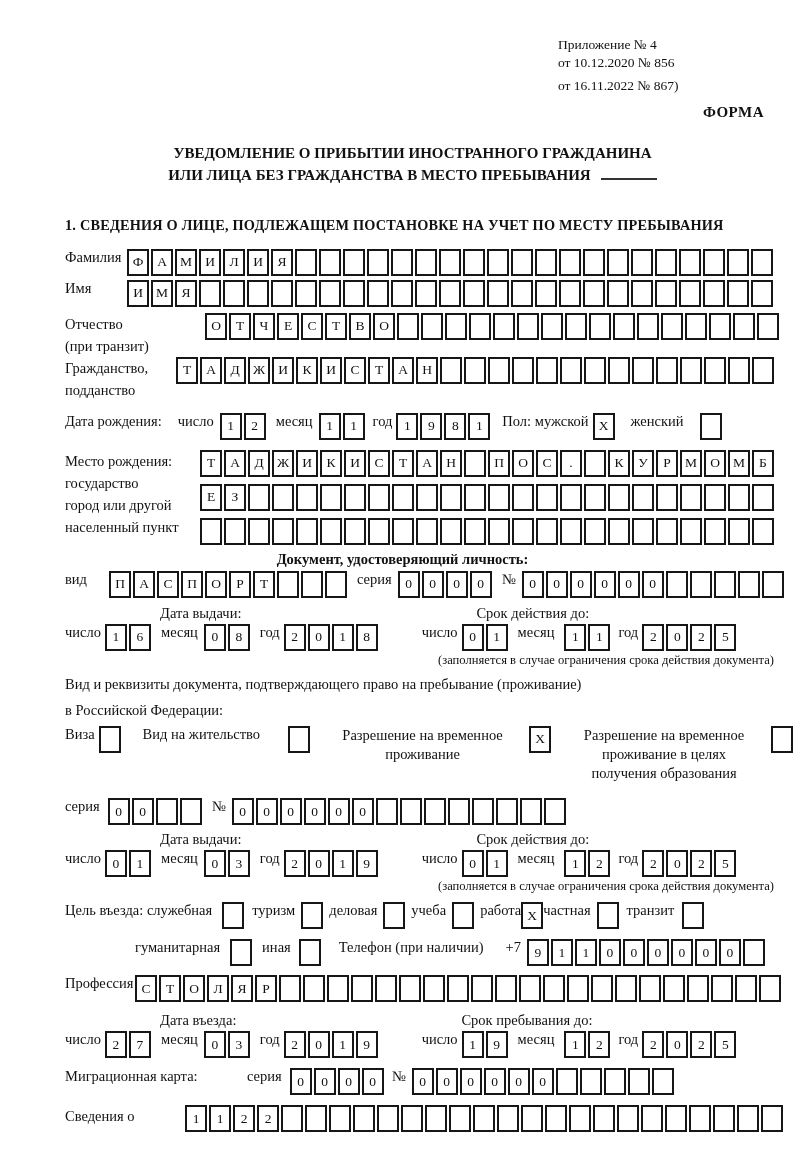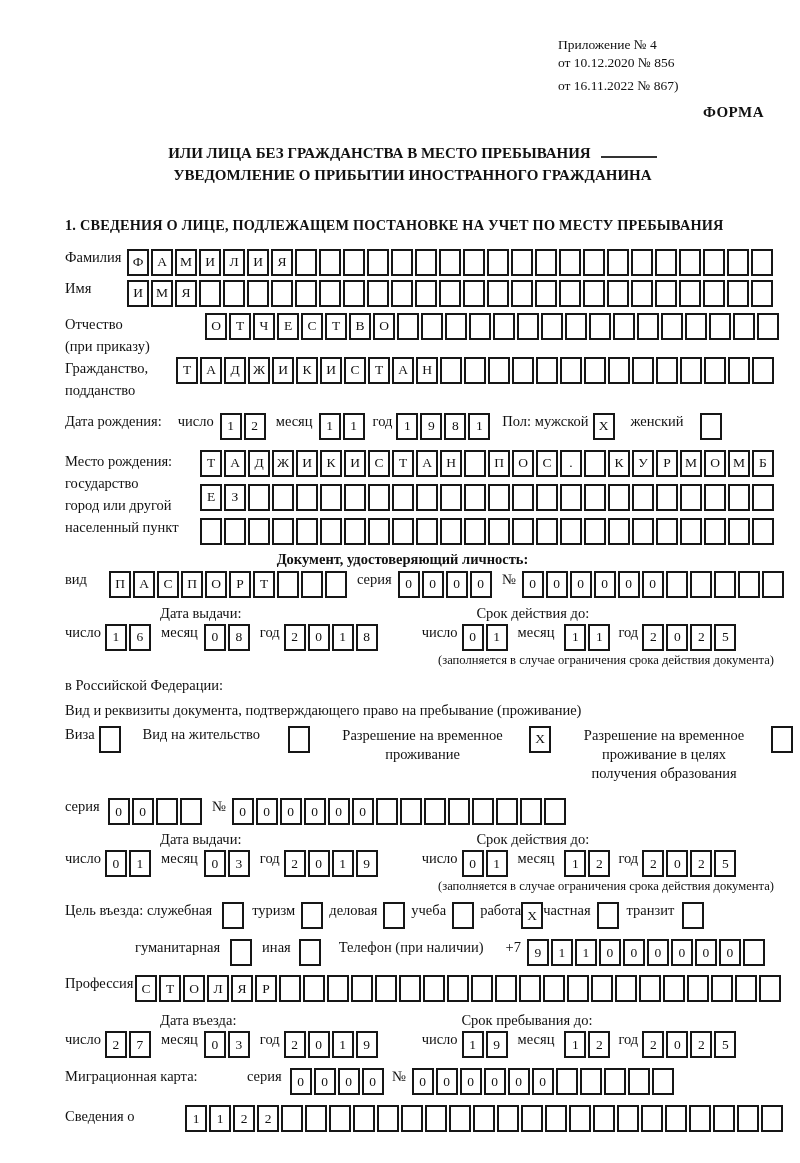--- a/index.html
+++ b/index.html
@@ -41,22 +41,22 @@
     <div>Приложение № 4</div>
     <div>от 10.12.2020 № 856</div>
     <div class="amend">
       <div>от 16.11.2022 № 867)</div>
     </div>
   </div>
 
   <div class="forma">ФОРМА</div>
 
   <div class="title">
+    <div>УВЕДОМЛЕНИЕ О ПРИБЫТИИ ИНОСТРАННОГО ГРАЖДАНИНА</div>
     <div><span>ИЛИ ЛИЦА БЕЗ ГРАЖДАНСТВА В МЕСТО ПРЕБЫВАНИЯ</span><span class="uline"></span></div>
-    <div>УВЕДОМЛЕНИЕ О ПРИБЫТИИ ИНОСТРАННОГО ГРАЖДАНИНА</div>
   </div>
 
   <div class="sec">1. СВЕДЕНИЯ О ЛИЦЕ, ПОДЛЕЖАЩЕМ ПОСТАНОВКЕ НА УЧЕТ ПО МЕСТУ ПРЕБЫВАНИЯ</div>
 
   <div class="row" style="margin-top:15px">
     <span class="lbl" style="width:62px">Фамилия</span>
     <span class="boxes">
         <span class="cell">Ф</span>
         <span class="cell">А</span>
         <span class="cell">М</span>
@@ -116,21 +116,21 @@
         <span class="cell"></span>
         <span class="cell"></span>
         <span class="cell"></span>
         <span class="cell"></span>
       </span>
   </div>
 
   <div class="row top" style="margin-top:6px">
     <span class="lbl stack" style="width:140px">
       <div>Отчество</div>
-      <div>(при приказу)</div>
+      <div>(при транзит)</div>
     </span>
     <span class="boxes">
         <span class="cell">О</span>
         <span class="cell">Т</span>
         <span class="cell">Ч</span>
         <span class="cell">Е</span>
         <span class="cell">С</span>
         <span class="cell">Т</span>
         <span class="cell">В</span>
         <span class="cell">О</span>
@@ -402,22 +402,22 @@
     <span class="boxes">
         <span class="cell">2</span>
         <span class="cell">0</span>
         <span class="cell">2</span>
         <span class="cell">5</span>
       </span>
   </div>
 
   <div class="note" style="margin-top:2px">(заполняется в случае ограничения срока действия документа)</div>
 
+  <div class="lbl" style="margin-top:8px">Вид и реквизиты документа, подтверждающего право на пребывание (проживание)</div>
   <div class="lbl" style="margin-top:9px">в Российской Федерации:</div>
-  <div class="lbl" style="margin-top:8px">Вид и реквизиты документа, подтверждающего право на пребывание (проживание)</div>
 
   <div class="row top" style="margin-top:7px">
     <span class="lbl">Виза</span>
       <span class="gap4"></span>
     <span class="cb"></span>
     <span style="width:22px"></span>
     <span class="lbl">Вид на жительство</span>
     <span style="width:28px"></span>
     <span class="cb"></span>
     <span style="width:20px"></span>

